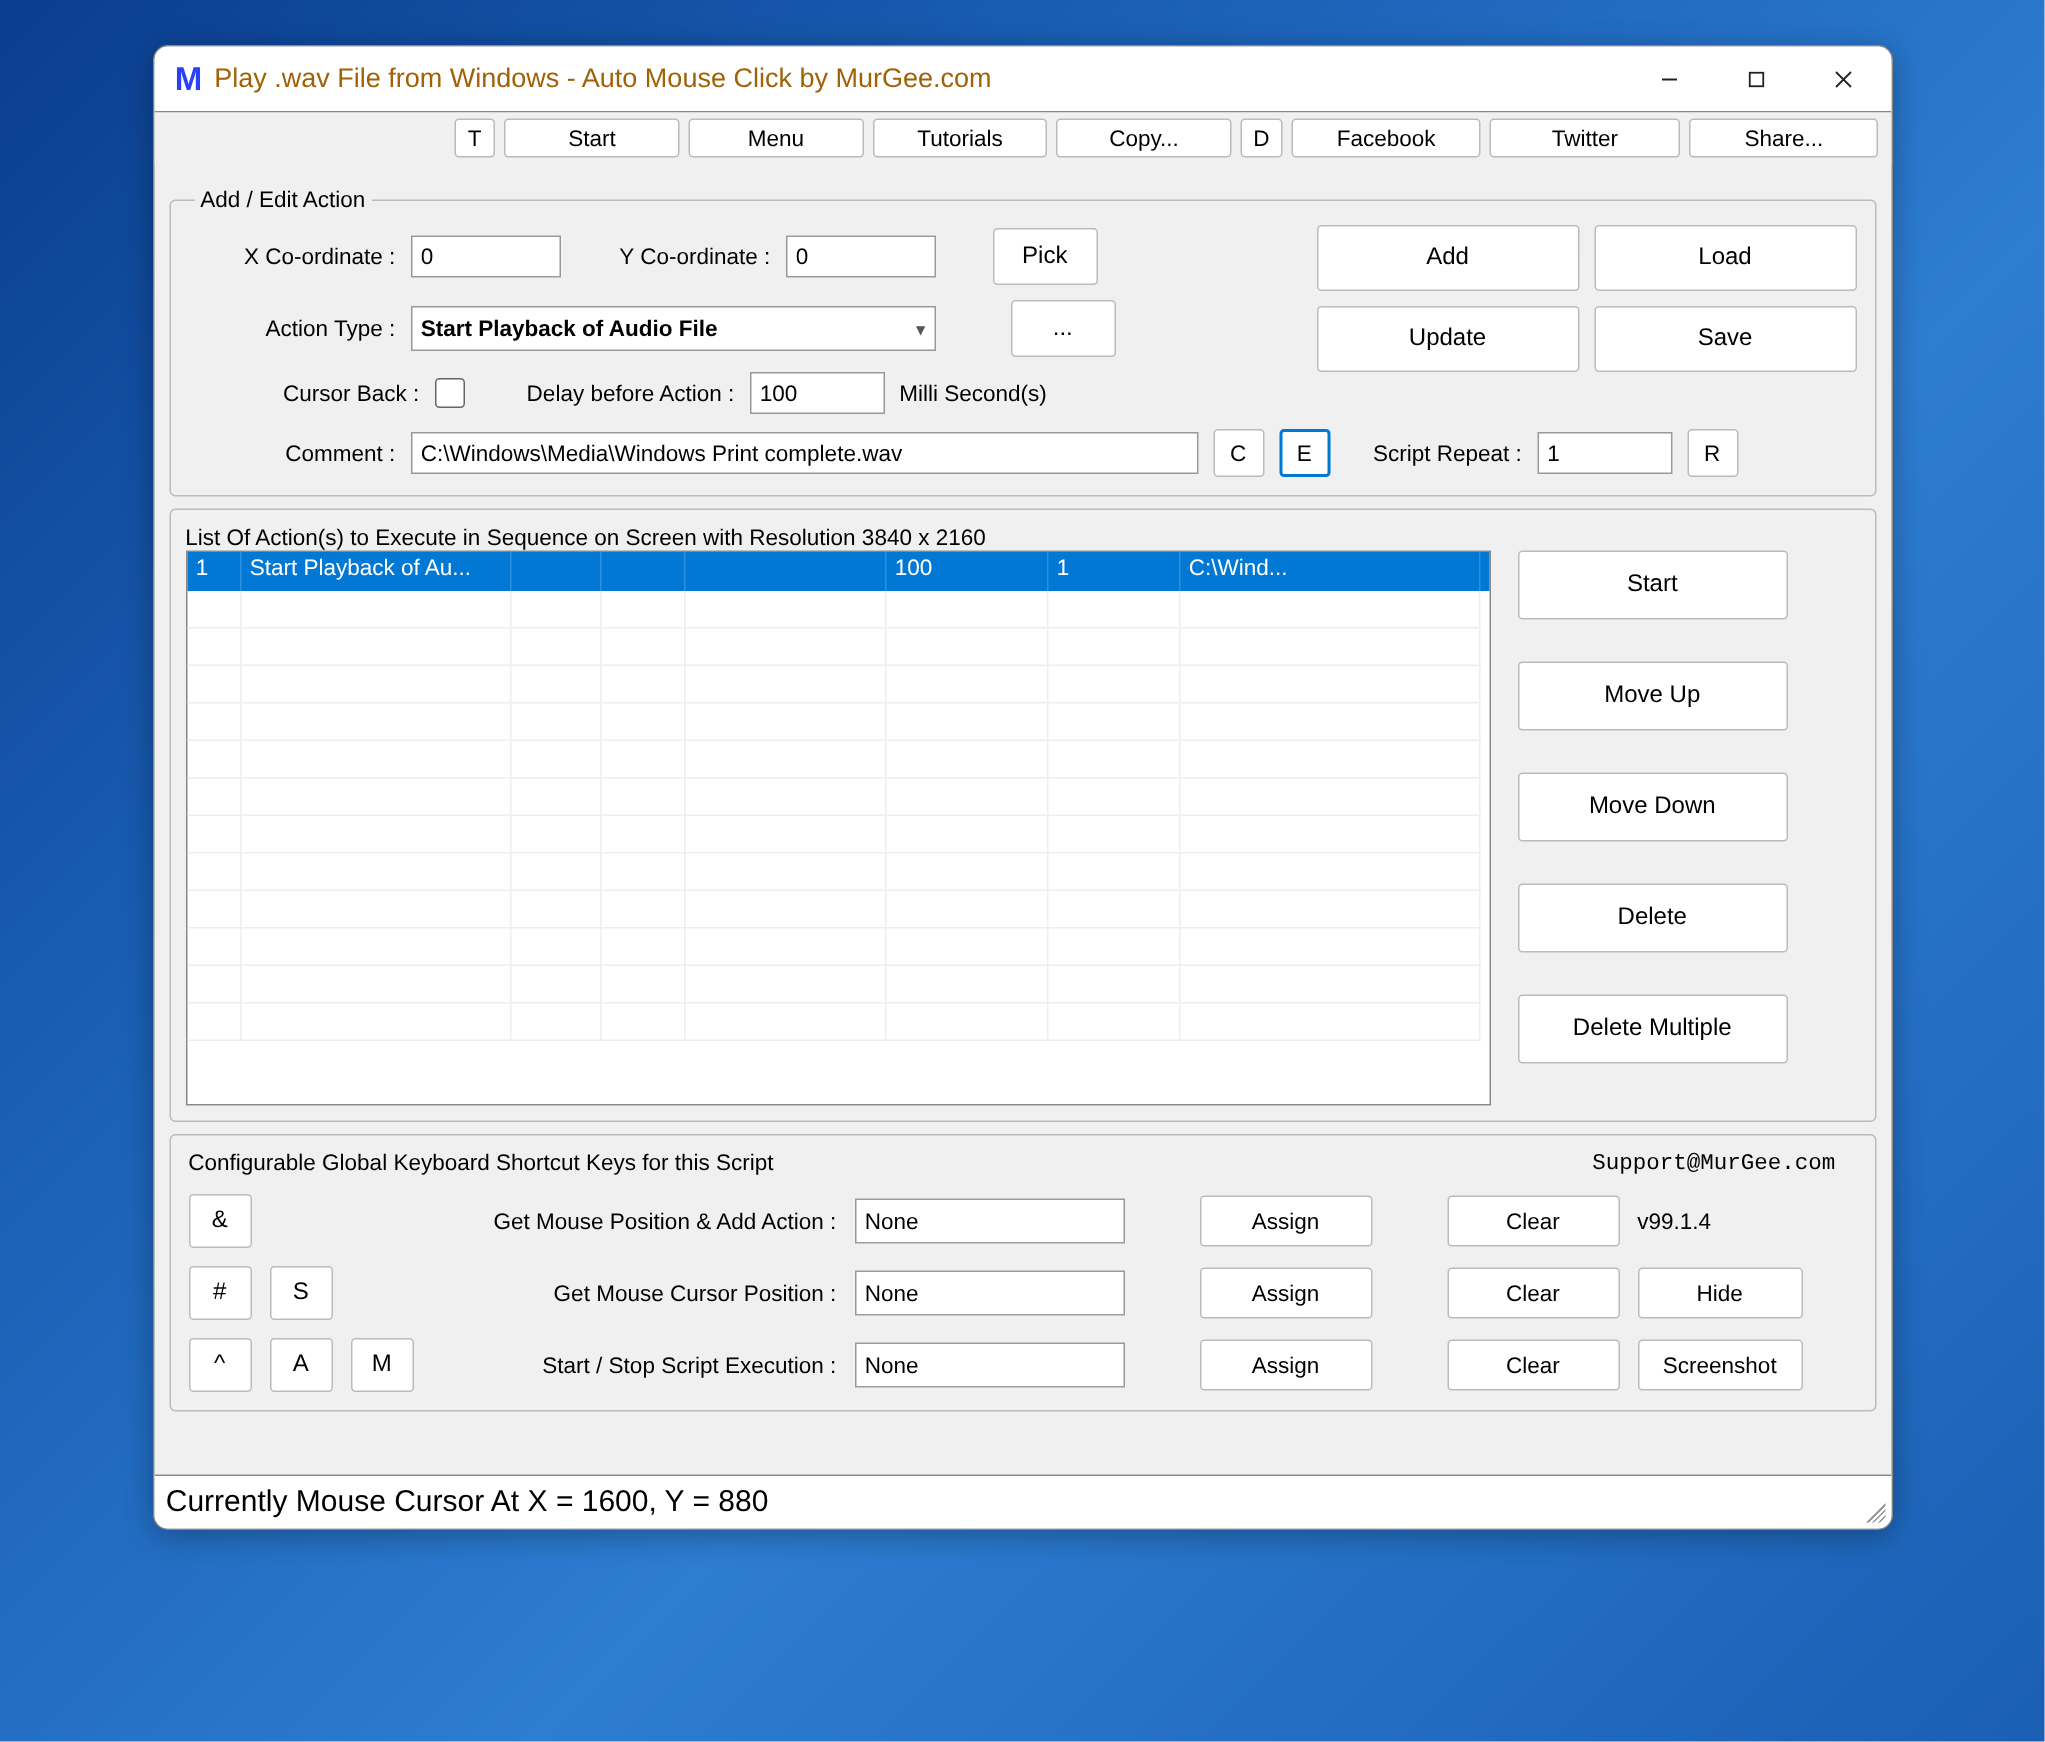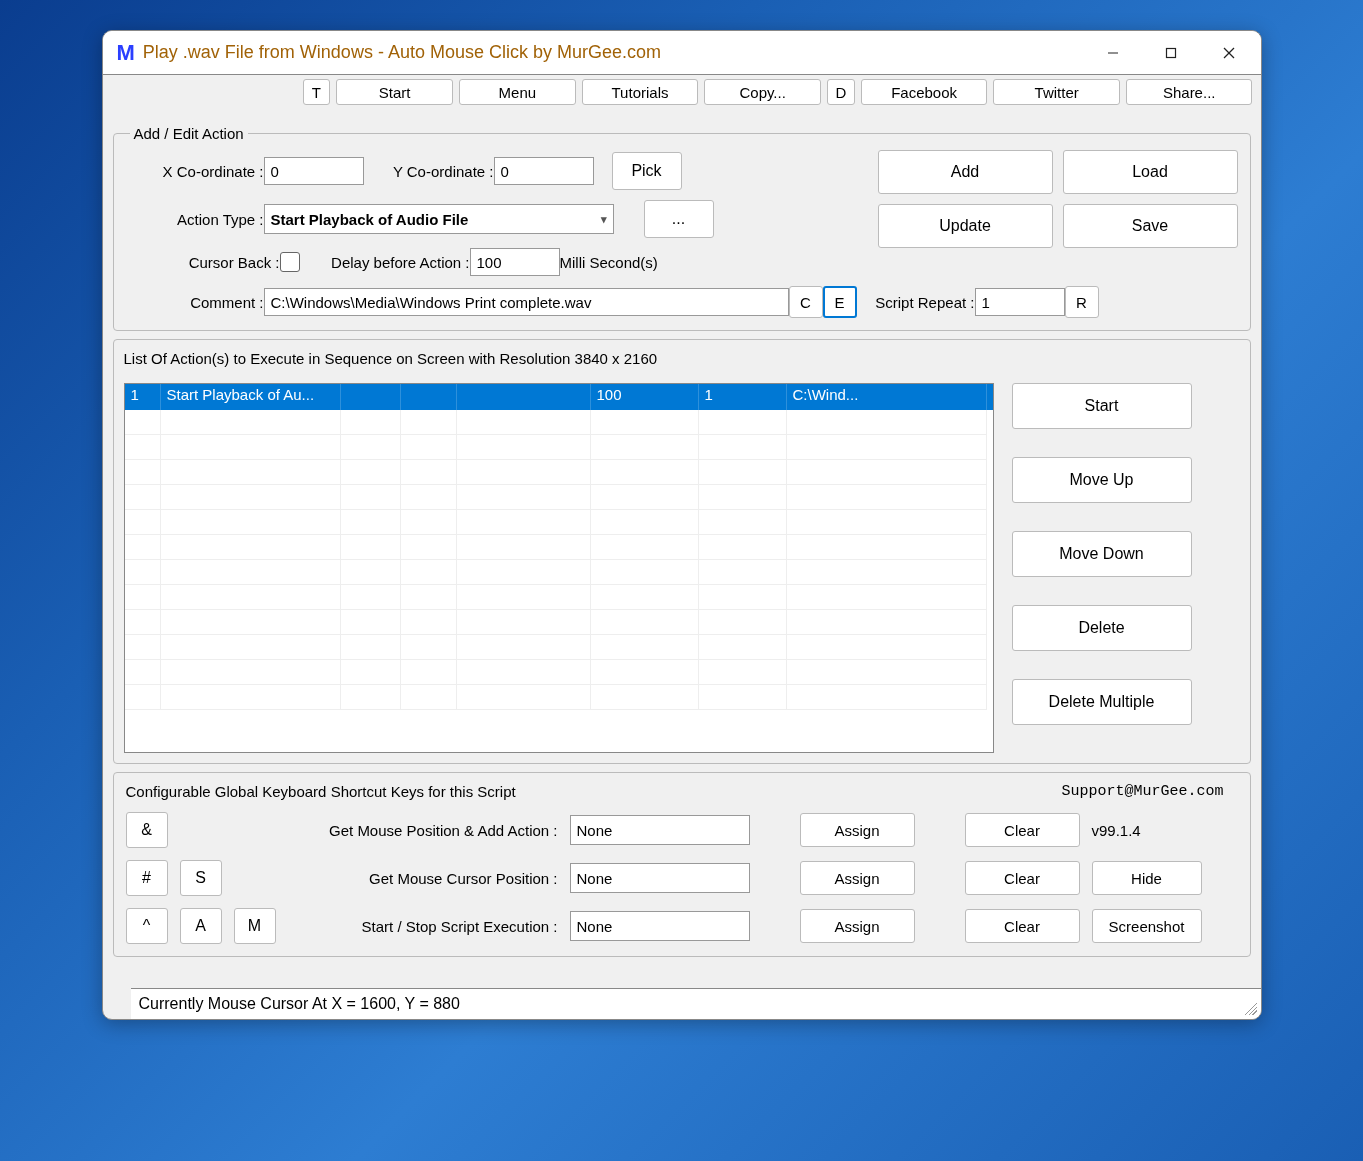--- a/index.html
+++ b/index.html
@@ -86,20 +86,21 @@
 }
 fieldset.editact > legend {
   font-size: 15px;
   padding: 0 4px;
   margin-left: 6px;
 }
 .row {
   display: flex;
   align-items: center;
   margin-bottom: 10px;
+  gap: 10px;
 }
 .lbl { text-align: right; }
 .input-txt {
   border: 1px solid #999;
   height: 28px;
   padding: 2px 6px;
   font-size: 15px;
   background: #fff;
 }
 .select {
@@ -147,21 +148,21 @@
   grid-template-columns: 175px 175px;
   gap: 10px;
 }
 
 .listsect {
   border: 1px solid #bbb;
   border-radius: 4px;
   margin: 0 10px 8px 10px;
   padding: 10px;
 }
-.listsect .listlbl { margin-bottom: 16px; display:block; }
+.listsect .listlbl { margin-bottom: 0; display:block; }
 .listwrap { display: flex; gap: 18px; }
 .table {
   border: 1px solid #888;
   background: #fff;
   width: 870px;
   height: 370px;
 }
 .table-head {
   display: flex;
   background: #fff;
@@ -223,22 +224,21 @@
   background:#fff; border:1px solid #bbb; border-radius:3px;
   width:115px; height:34px; font-size:15px;
 }
 .sc-row .spacer { flex: 0 0 auto; }
 
 .statusbar {
   margin-top: auto;
   background: #fff;
   border-top: 1px solid #888;
   padding: 6px 8px;
-  font-size: 16px;
-  margin-left: 28px;
+  font-size: 20px;
 }
 .statusbar .grip {
   position:absolute; right:4px; bottom:4px;
   width:16px; height:16px;
   background:
     linear-gradient(135deg, transparent 60%, #999 60%, #999 65%, transparent 65%,
                     transparent 72%, #999 72%, #999 77%, transparent 77%,
                     transparent 84%, #999 84%, #999 89%, transparent 89%);
 }
 </style>

